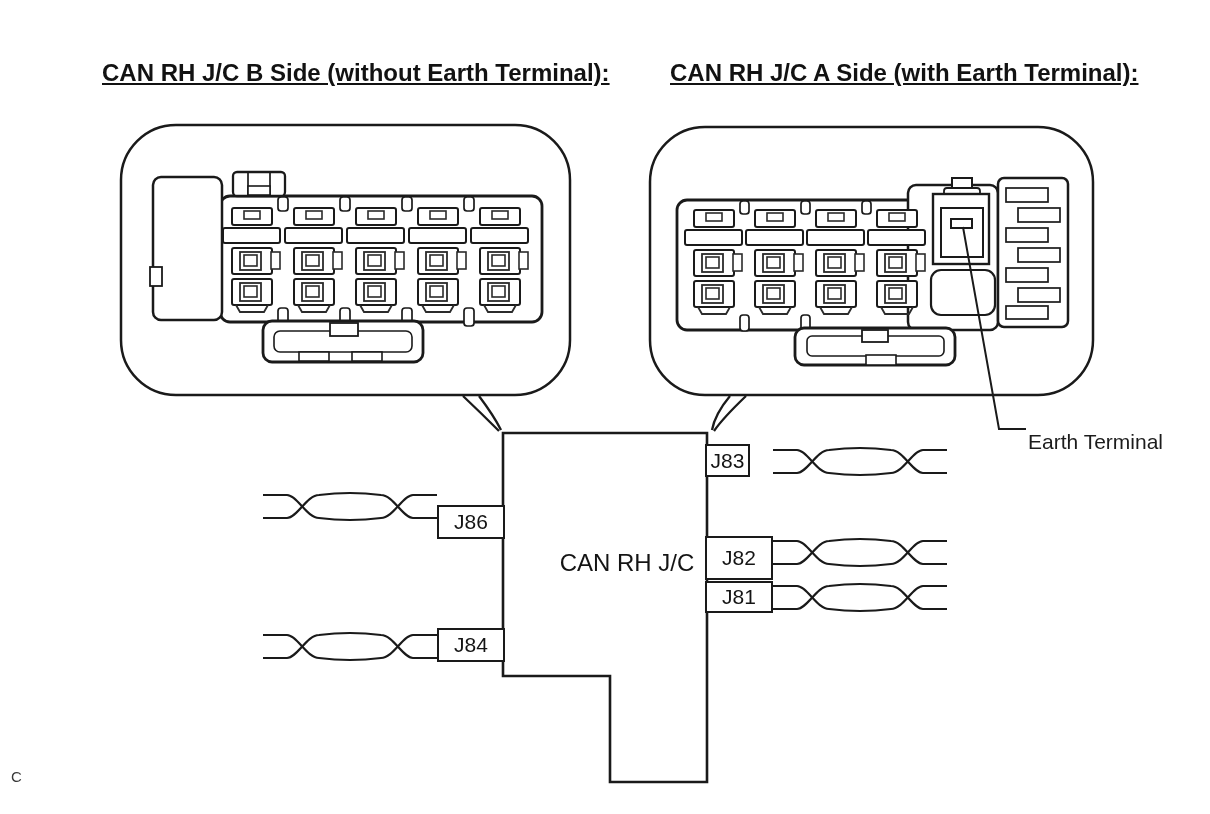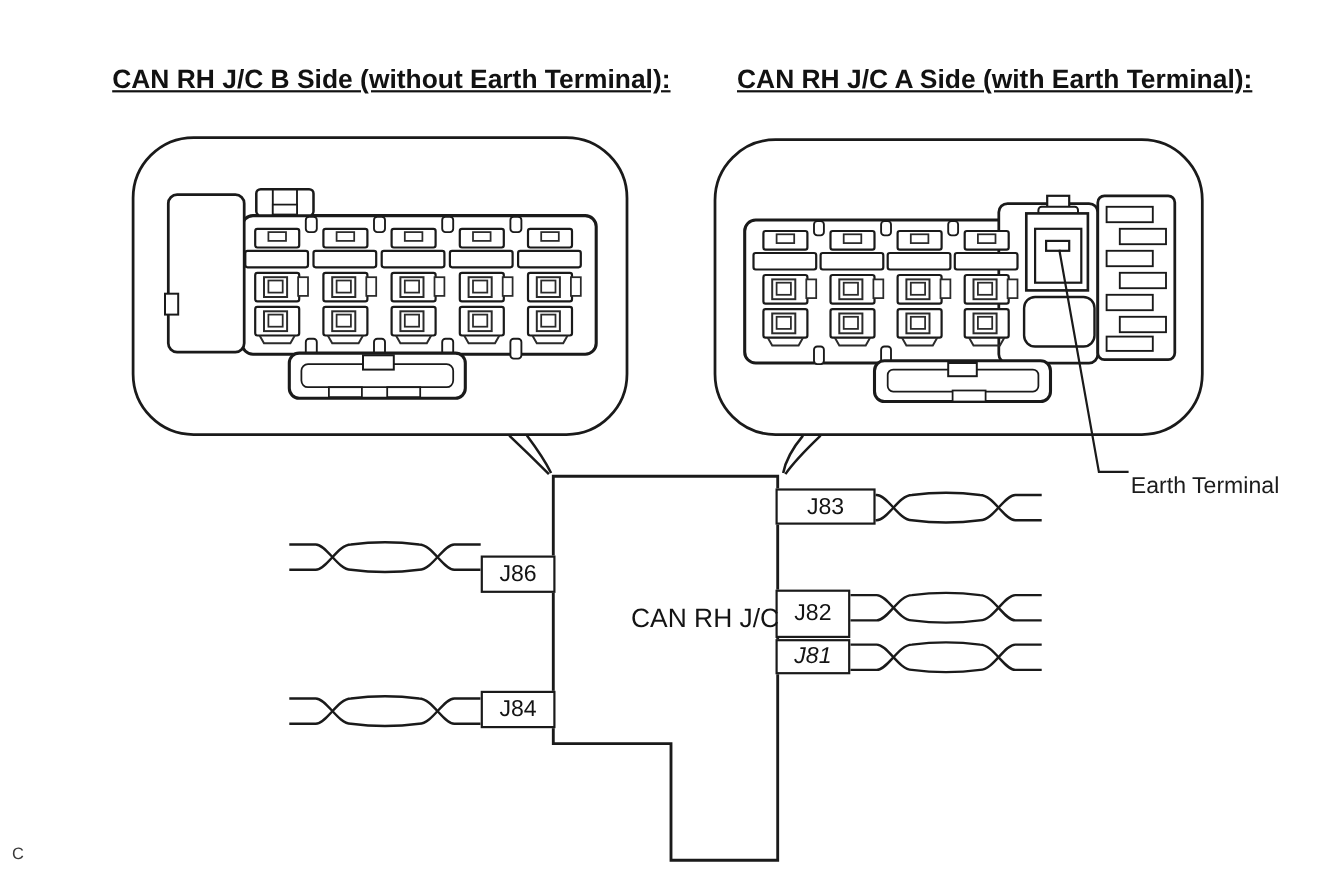--- a/index.html
+++ b/index.html
@@ -3,21 +3,21 @@
 <meta charset="utf-8">
 <style>
   html,body{margin:0;padding:0;background:#ffffff;}
   body{width:1210px;height:814px;position:relative;overflow:hidden;
        font-family:"Liberation Sans",sans-serif;color:#111;}
   .abs{position:absolute;}
   .title{position:absolute;font-size:24px;font-weight:bold;white-space:nowrap;color:#121212;text-decoration:underline;}
   .jbox{position:absolute;box-sizing:border-box;border:2px solid #1a1a1a;background:#fff;
         display:flex;align-items:center;justify-content:center;
         font-size:21px;color:#141414;}
-  .can-label{position:absolute;left:507px;top:549px;width:204px;text-align:center;
+  .can-label{position:absolute;left:493px;top:549px;width:204px;text-align:center;
              font-size:24px;color:#141414;white-space:nowrap;padding-left:32px;}
   .earth-label{position:absolute;left:1028px;top:430px;font-size:21px;color:#1c1c1c;white-space:nowrap;}
   .page-marker{position:absolute;left:11px;top:768px;font-size:15px;color:#3a3a3a;}
   svg.art{position:absolute;left:0;top:0;}
 </style>
 </head>
 <body>
 
 <div class="abs" style="left:0;top:0;width:1210px;height:814px;">
 
@@ -148,23 +148,23 @@
 
       <path d="M963,227 L999,429 H1026" stroke-width="2"></path>
     </g>
   </svg>
 
   <div class="title" style="left:102px;top:59px;">CAN RH J/C B Side (without Earth Terminal):</div>
   <div class="title" style="left:670px;top:59px;">CAN RH J/C A Side (with Earth Terminal):</div>
 
   <div class="jbox" style="left:437px;top:489px;width:68px;height:34px;margin-top:16px;">J86</div>
   <div class="jbox" style="left:437px;top:628px;width:68px;height:34px;">J84</div>
-  <div class="jbox" style="left:705px;top:444px;width:91px;height:33px;">J83</div>
+  <div class="jbox" style="left:705px;top:444px;width:45px;height:33px;">J83</div>
   <div class="jbox" style="left:705px;top:536px;width:68px;height:44px;">J82</div>
-  <div class="jbox" style="left:705px;top:581px;width:68px;height:32px;font-style:italic;">J81</div>
+  <div class="jbox" style="left:705px;top:581px;width:68px;height:32px;">J81</div>
 
   <div class="can-label">CAN RH J/C</div>
 
   <div class="earth-label">Earth Terminal</div>
 
   <div class="page-marker">C</div>
 
 </div>
 
 </body></html>

